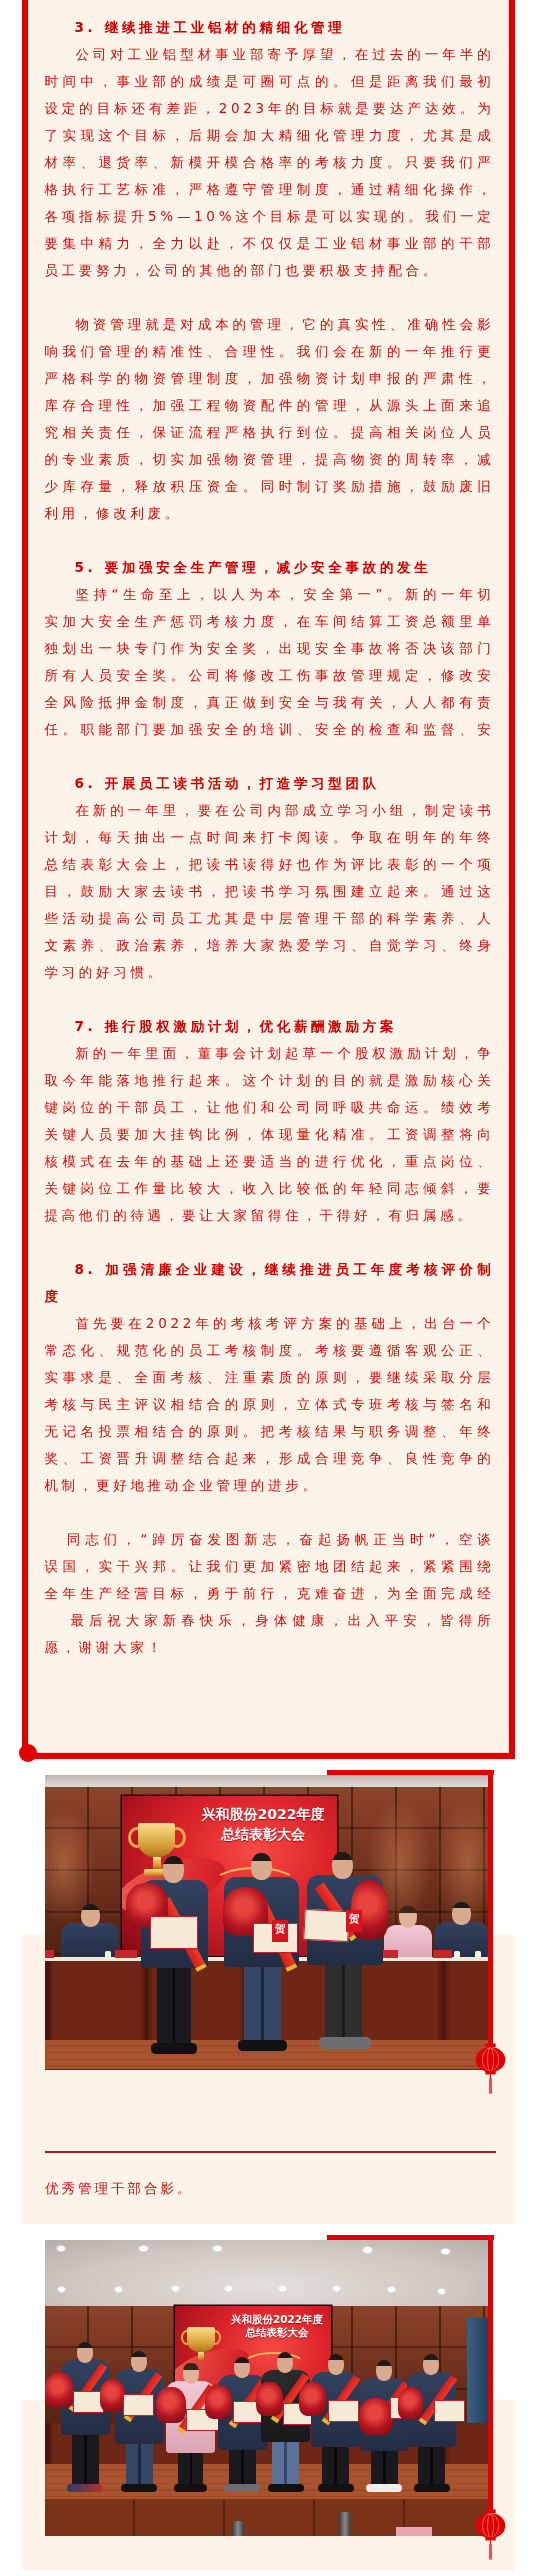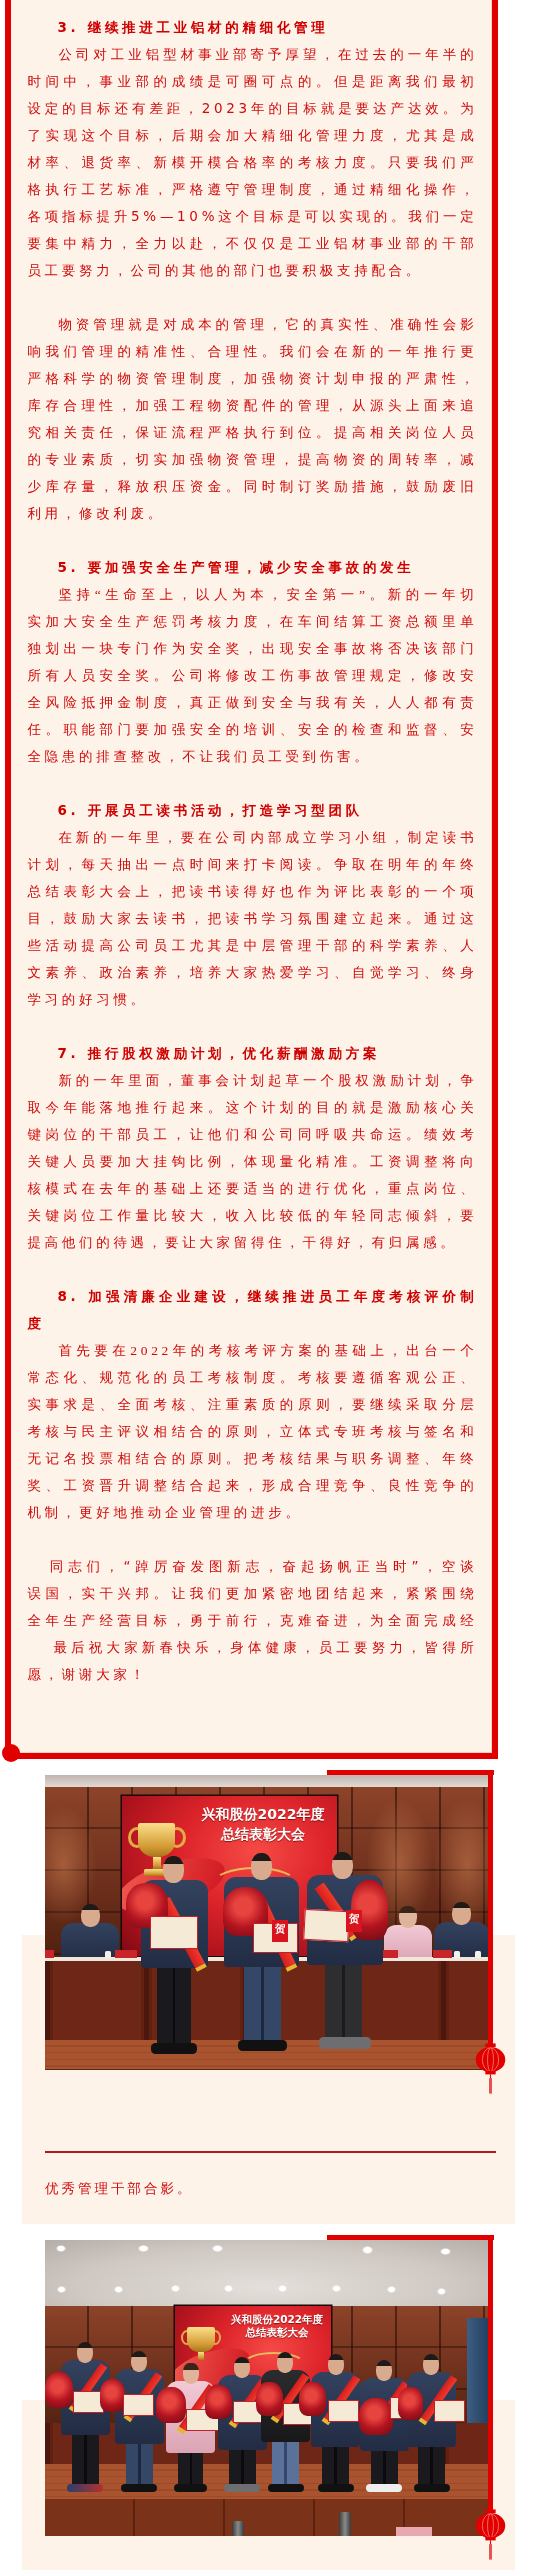--- a/index.html
+++ b/index.html
@@ -1,27 +1,27 @@
 <!DOCTYPE html>
 <html style="font-size:12px"><head>
 <meta charset="utf-8">
 <style>
   html,body{margin:0;padding:0;background:#ffffff;}
   .page{position:relative;width:538px;height:2576px;overflow:hidden;background:#ffffff;font-family:"DejaVu Sans","Liberation Sans",sans-serif;}
   
-  .text-frame{position:absolute;left:5px;top:0;width:493px;height:1759px;background:#e00000;}
+  .text-frame{position:absolute;left:22px;top:0;width:493px;height:1759px;background:#e00000;}
   .text-panel{position:absolute;left:6px;top:0;width:481px;height:1753px;background:#fdf3e9;box-shadow:inset -0.7px -0.7px 0 #f2c9b6;}
   .corner-ornament{position:absolute;left:-9px;top:1744px;width:18px;height:18px;border-radius:50%;background:#e00000;}
   .article{position:absolute;left:16.4px;top:14px;width:450px;}
   .ln{height:27px;line-height:27px;font-size:13.5px;letter-spacing:3.7px;color:#d10a0a;overflow:hidden;
       text-align:justify;text-align-last:justify;box-sizing:border-box;}
   .ln.last{text-align-last:left;}
   .ln.title{font-weight:bold;color:#cf0000;text-align-last:left;}
   .ln.title.full{text-align-last:justify;}
-  .ln.indent{padding-left:31px;font-family:Liberation Serif, serif;}
+  .ln.indent{padding-left:31px;}
   .ln.tindent{padding-left:30px;}
   .ln.cindent1{padding-left:22.4px;}
   .ln.cindent2{padding-left:26px;}
   .gap{height:27px;}
   
   .cream-band{position:absolute;background:#fdf3e9;}
   .red-bar{position:absolute;background:#e00000;}
   .divider{position:absolute;background:#b21a1a;}
   .caption{position:absolute;height:27px;line-height:27px;font-size:13.5px;letter-spacing:3px;color:#d10a0a;white-space:nowrap;}
   .lantern{position:absolute;width:31px;height:51px;}
@@ -106,21 +106,20 @@
         <div class="gap"></div>
 
         <div>
           <div class="ln title tindent">5. 要加强安全生产管理，减少安全事故的发生</div>
           <div class="ln indent">坚持“生命至上，以人为本，安全第一”。新的一年切</div>
           <div class="ln">实加大安全生产惩罚考核力度，在车间结算工资总额里单</div>
           <div class="ln">独划出一块专门作为安全奖，出现安全事故将否决该部门</div>
           <div class="ln">所有人员安全奖。公司将修改工伤事故管理规定，修改安</div>
           <div class="ln">全风险抵押金制度，真正做到安全与我有关，人人都有责</div>
           <div class="ln">任。职能部门要加强安全的培训、安全的检查和监督、安</div>
-          <div class="ln last">全隐患的排查整改，不让我们员工受到伤害。</div>
         </div>
         <div class="gap"></div>
 
         <div>
           <div class="ln title tindent">6. 开展员工读书活动，打造学习型团队</div>
           <div class="ln indent">在新的一年里，要在公司内部成立学习小组，制定读书</div>
           <div class="ln">计划，每天抽出一点时间来打卡阅读。争取在明年的年终</div>
           <div class="ln">总结表彰大会上，把读书读得好也作为评比表彰的一个项</div>
           <div class="ln">目，鼓励大家去读书，把读书学习氛围建立起来。通过这</div>
           <div class="ln">些活动提高公司员工尤其是中层管理干部的科学素养、人</div>
@@ -153,21 +152,21 @@
           <div class="ln last">机制，更好地推动企业管理的进步。</div>
         </div>
         <div class="gap"></div>
 
         <div>
           <div class="ln cindent1">同志们，“踔厉奋发图新志，奋起扬帆正当时”，空谈</div>
           <div class="ln">误国，实干兴邦。让我们更加紧密地团结起来，紧紧围绕</div>
           <div class="ln">全年生产经营目标，勇于前行，克难奋进，为全面完成经</div>
         </div>
         <div>
-          <div class="ln cindent2">最后祝大家新春快乐，身体健康，员工要努力，皆得所</div>
+          <div class="ln cindent2">最后祝大家新春快乐，身体健康，出入平安，皆得所</div>
           <div class="ln last">愿，谢谢大家！</div>
         </div>
       </div>
     </div>
   </div>
 
   <div class="cream-band" style="left:22.4px;top:1935px;width:493px;height:289px;z-index:1;"></div>
   <div class="red-bar" style="left:327px;top:1770px;width:167px;height:4.5px;z-index:2;"></div>
   <div class="red-bar" style="left:488px;top:1770px;width:5.2px;height:274px;z-index:2;"></div>
 

